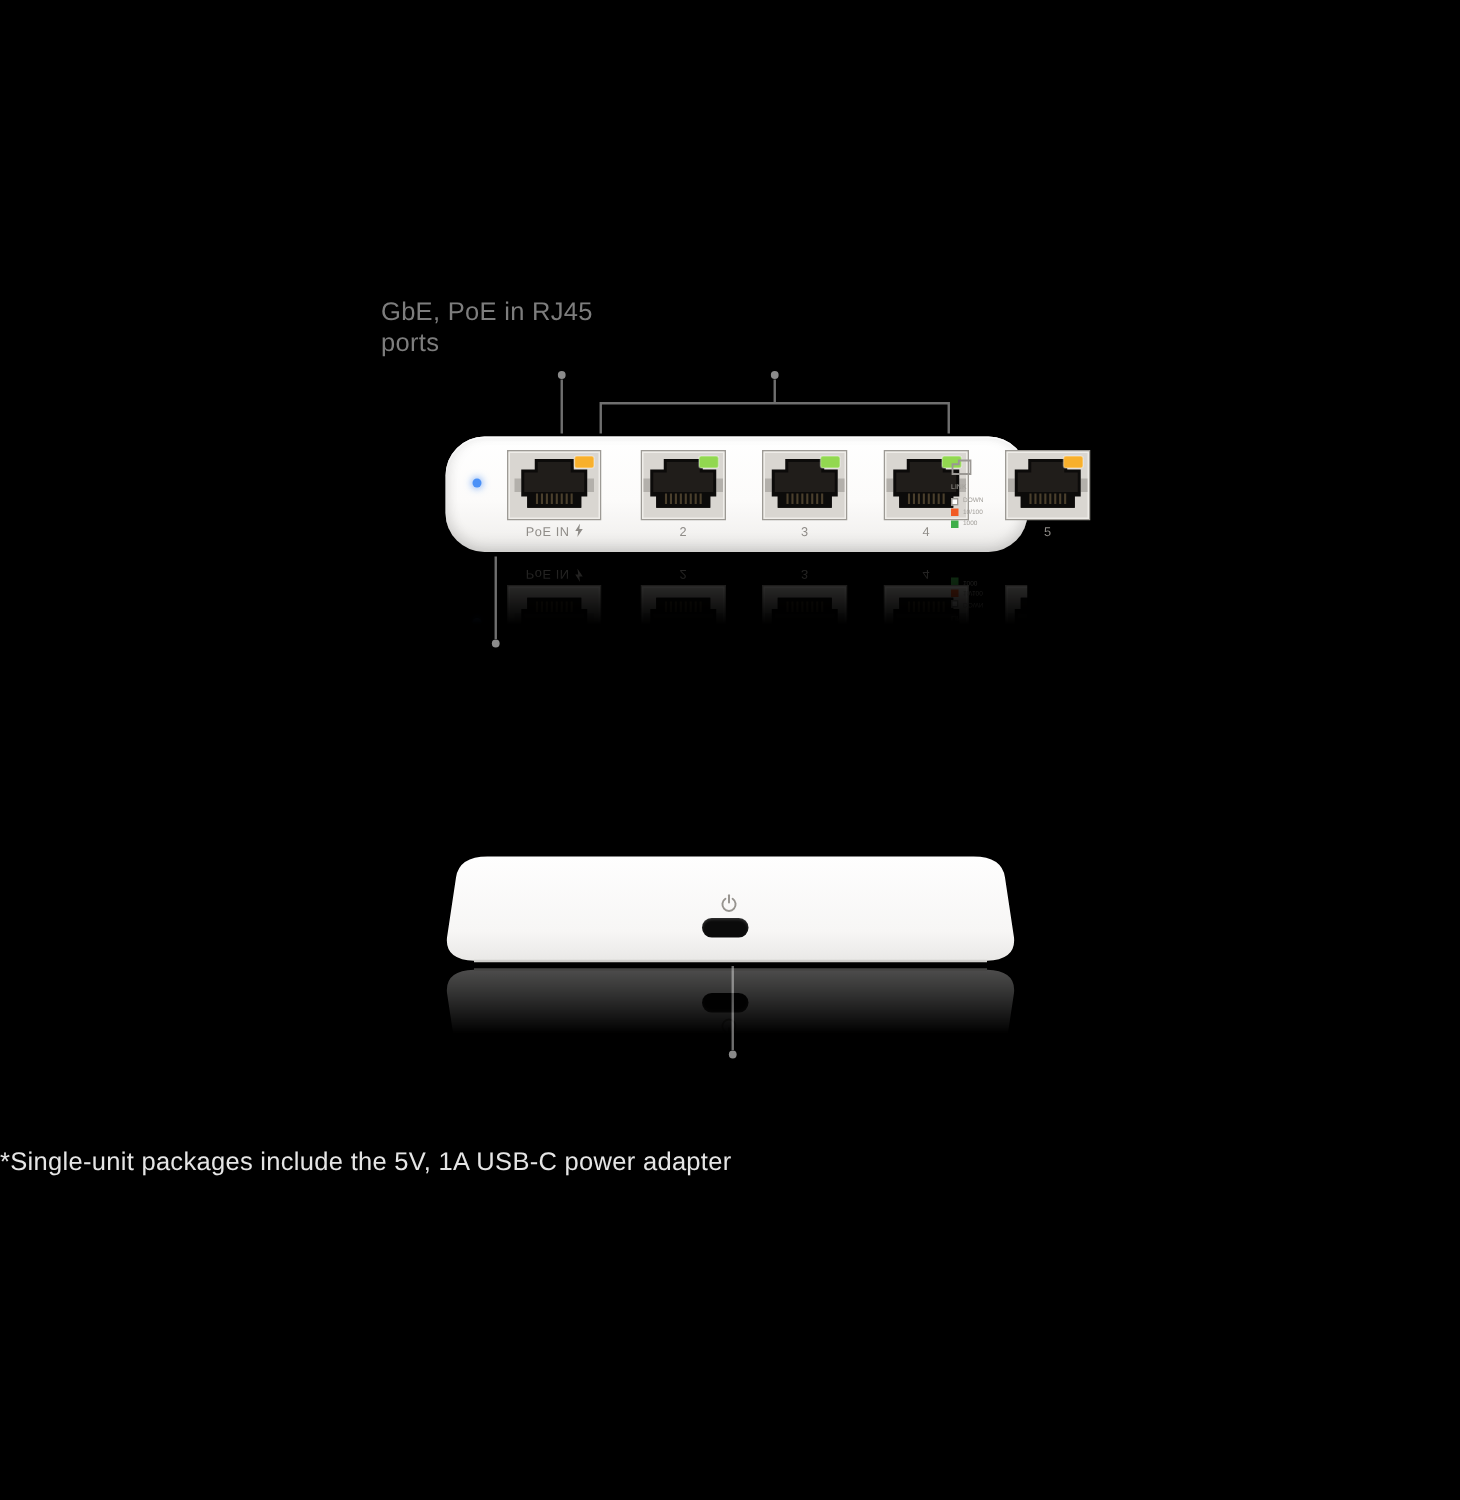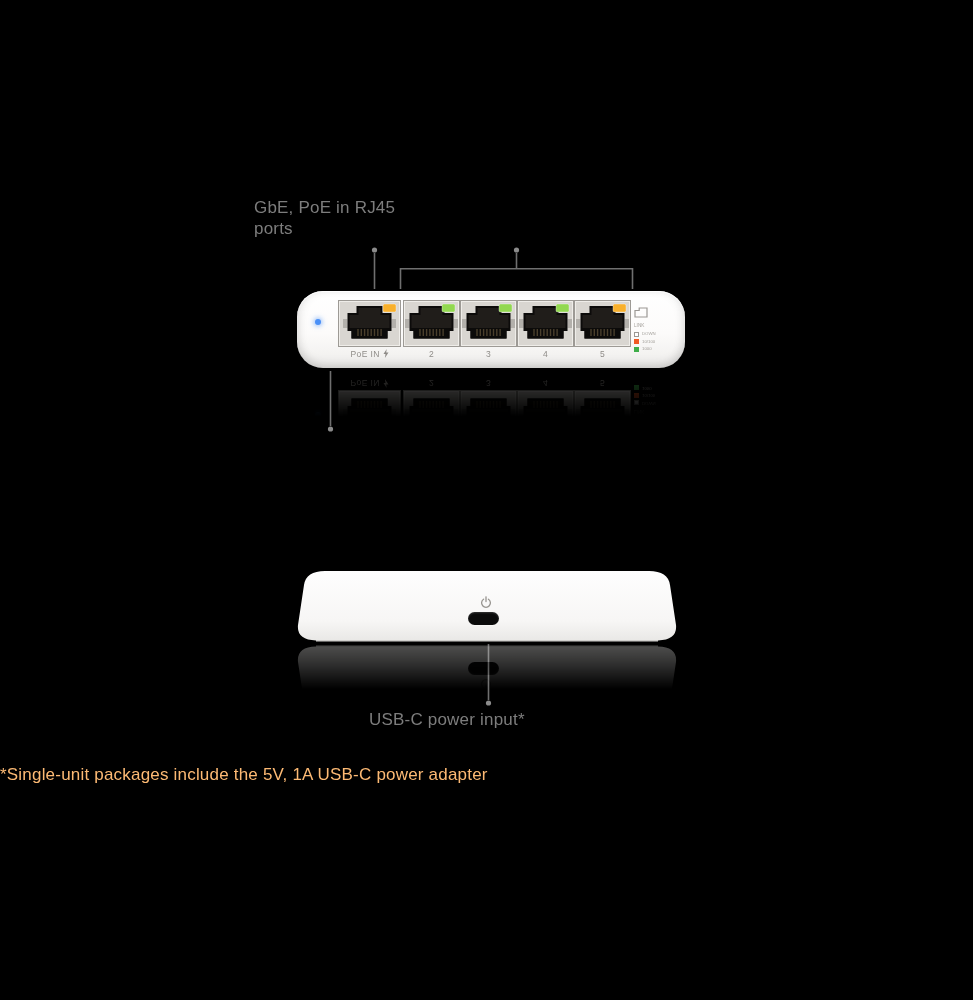--- a/index.html
+++ b/index.html
@@ -4,32 +4,32 @@
 <style>
   html,body{margin:0;padding:0;background:#000;}
   .stage{position:relative;width:973px;height:1000px;background:#000;overflow:hidden;
          font-family:"Liberation Sans",sans-serif;}
   
   .anno{position:absolute;color:#7d7d7d;font-size:17px;line-height:21px;text-align:left;letter-spacing:.2px;}
   #label-poe{left:254px;top:197px;width:240px;}
   #label-gbe{left:396px;top:197px;width:240px;}
   #label-powerled{left:229px;top:436px;width:200px;}
   #label-usb{left:369px;top:709px;width:240px;}
-  #footnote{left:0;top:764px;width:973px;font-size:17px;color:#fdba74;}
+  #footnote{left:0;top:764px;width:973px;font-size:17px;color:#e5e5e5;}
   
   .leaders{position:absolute;left:0;top:0;pointer-events:none;}
   
   #front-device{position:absolute;left:297px;top:291px;width:388px;height:77px;border-radius:26px;
     background:linear-gradient(180deg,#ffffff 0%,#fcfbfa 55%,#eeedeb 100%);
     box-shadow:inset 0 1px 1px rgba(255,255,255,.95),
                inset 0 -5px 9px rgba(0,0,0,.10),
                inset 4px 0 8px rgba(0,0,0,.05),
                inset -4px 0 8px rgba(0,0,0,.05);}
   .power-led{position:absolute;left:18px;top:28px;width:6px;height:6px;border-radius:50%;}
-  .ports-row{position:absolute;left:41px;top:9px;height:47px;display:flex;}
+  .ports-row{position:absolute;left:41px;top:9px;height:47px;display:flex;gap:24px;}
   .port-cell{position:relative;width:57px;height:47px;}
   .port-cell.poe{width:63px;margin-right:2px;}
   .port-num{position:absolute;top:49px;left:0;width:100%;text-align:center;font-size:8.5px;
             color:#8f8c88;letter-spacing:.4px;white-space:nowrap;}
   .port-num svg{vertical-align:-1px;}
   
   .legend{position:absolute;left:337px;top:13px;width:52px;}
   .legend .link-label{font-size:6px;transform:scale(.78);transform-origin:left top;color:#a3a09b;margin-top:1px;}
   .legend-row{display:flex;align-items:center;margin-top:2.5px;height:5px;}
   .legend-swatch{width:5px;height:5px;margin-right:2.5px;flex:none;}
@@ -353,17 +353,16 @@
       <path d="M19 70.7 L361 70.7" stroke="#cfcecb" stroke-width="1.6"></path>
     </svg>
     <svg class="power-icon" width="14" height="13" viewBox="0 0 14 13">
       <path d="M4.6 3.2 A4.4 4.4 0 1 0 9.4 3.2" fill="none" stroke="#97948f" stroke-width="1.3" stroke-linecap="round"></path>
       <line x1="7" y1="0.8" x2="7" y2="5.6" stroke="#97948f" stroke-width="1.3" stroke-linecap="round"></line>
     </svg>
     <div class="usb-port"></div>
   </div>
     </div>
 
-  <div class="anno" id="label-usb">USB-C power input*</div>
 
   <div class="anno" id="footnote">*Single-unit packages include the 5V, 1A USB-C power adapter</div>
 
 </div>
 
 </body></html>

